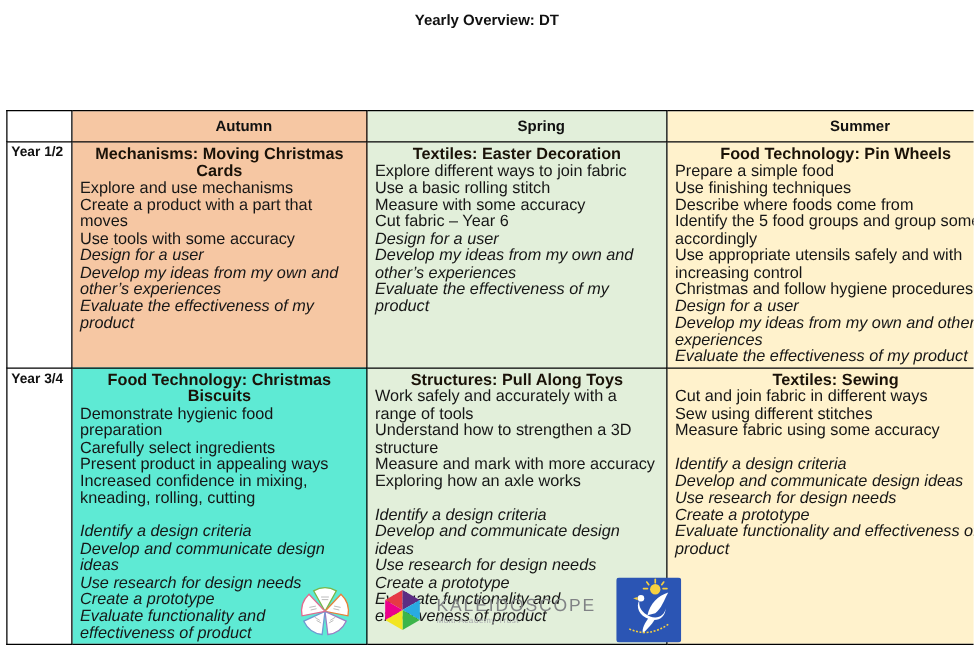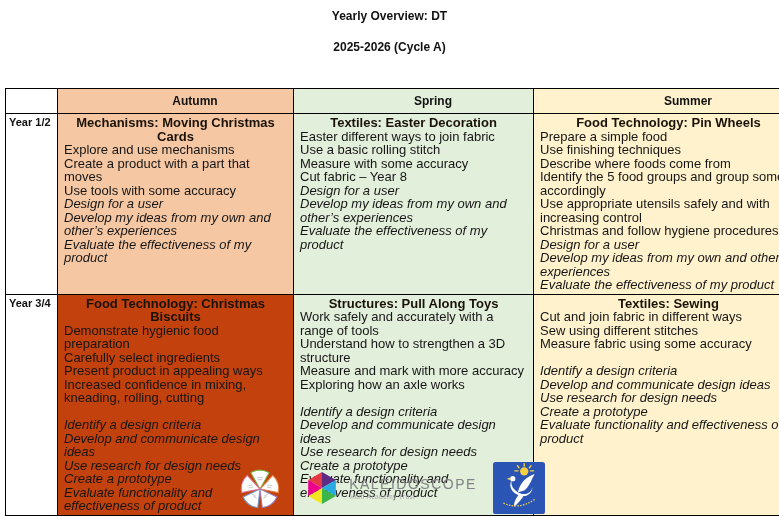--- a/index.html
+++ b/index.html
@@ -103,21 +103,20 @@
     letter-spacing: 0.4px;
   }
   .logo-dove svg { width: 52px; height: 52px; display: block; }
 </style>
 </head>
 <body>
 
 <div class="sheet">
 
   <div class="page-title">Yearly Overview: DT</div>
-  <div class="page-subtitle">2025-2026 (Cycle A)</div>
 
   <table class="overview">
     <thead>
         <tr>
           <th class="season corner" style="width: 52px;"></th>
           <th class="season" style="width: 236px; background: rgb(246, 199, 163);">Autumn</th>
           <th class="season" style="width: 240px; background: rgb(226, 239, 218);">Spring</th>
           <th class="season" style="width: 270px; background: rgb(255, 242, 204);">Summer</th>
         </tr>
       </thead>
@@ -128,44 +127,44 @@
             <div class="cell-title">Mechanisms: Moving Christmas Cards</div>
             <div class="skill-line">Explore and use mechanisms</div>
             <div class="skill-line">Create a product with a part that moves</div>
             <div class="skill-line">Use tools with some accuracy</div>
             <div class="design-line">Design for a user</div>
             <div class="design-line">Develop my ideas from my own and other’s experiences</div>
             <div class="design-line">Evaluate the effectiveness of my product</div>
           </td>
           <td class="unit-cell" style="background: rgb(226, 239, 218);">
             <div class="cell-title">Textiles: Easter Decoration</div>
-            <div class="skill-line">Easter different ways to join fabric</div>
+            <div class="skill-line">Explore different ways to join fabric</div>
             <div class="skill-line">Use a basic rolling stitch</div>
             <div class="skill-line">Measure with some accuracy</div>
-            <div class="skill-line">Cut fabric – Year 8</div>
+            <div class="skill-line">Cut fabric – Year 6</div>
             <div class="design-line">Design for a user</div>
             <div class="design-line">Develop my ideas from my own and other’s experiences</div>
             <div class="design-line">Evaluate the effectiveness of my product</div>
           </td>
           <td class="unit-cell" style="background: rgb(255, 242, 204);">
             <div class="cell-title">Food Technology: Pin Wheels</div>
             <div class="skill-line">Prepare a simple food</div>
             <div class="skill-line">Use finishing techniques</div>
             <div class="skill-line">Describe where foods come from</div>
             <div class="skill-line">Identify the 5 food groups and group some accordingly</div>
             <div class="skill-line">Use appropriate utensils safely and with increasing control</div>
             <div class="skill-line">Christmas and follow hygiene procedures</div>
             <div class="design-line">Design for a user</div>
             <div class="design-line">Develop my ideas from my own and other’s experiences</div>
             <div class="design-line">Evaluate the effectiveness of my product</div>
           </td>
         </tr>
         <tr style="height: 174px;">
           <th class="year-label">Year 3/4</th>
-          <td class="unit-cell" style="background: #c2410c;">
+          <td class="unit-cell" style="background: #5eead4;">
             <div class="cell-title">Food Technology: Christmas Biscuits</div>
             <div class="skill-line">Demonstrate hygienic food preparation</div>
             <div class="skill-line">Carefully select ingredients</div>
             <div class="skill-line">Present product in appealing ways</div>
             <div class="skill-line">Increased confidence in mixing, kneading, rolling, cutting</div>
             <div class="design-gap"></div>
             <div class="design-line">Identify a design criteria</div>
             <div class="design-line">Develop and communicate design ideas</div>
             <div class="design-line">Use research for design needs</div>
             <div class="design-line">Create a prototype</div>

